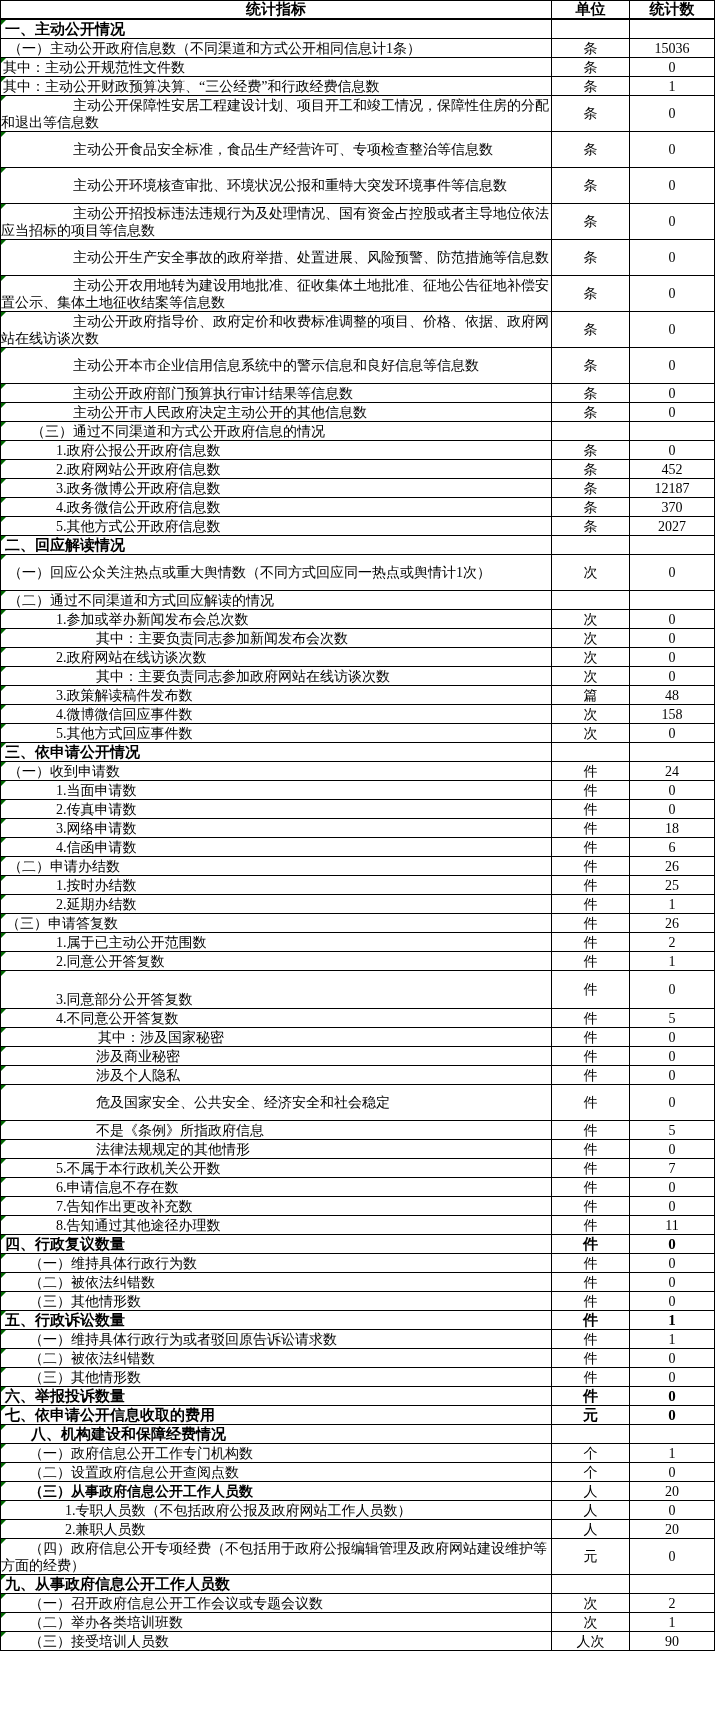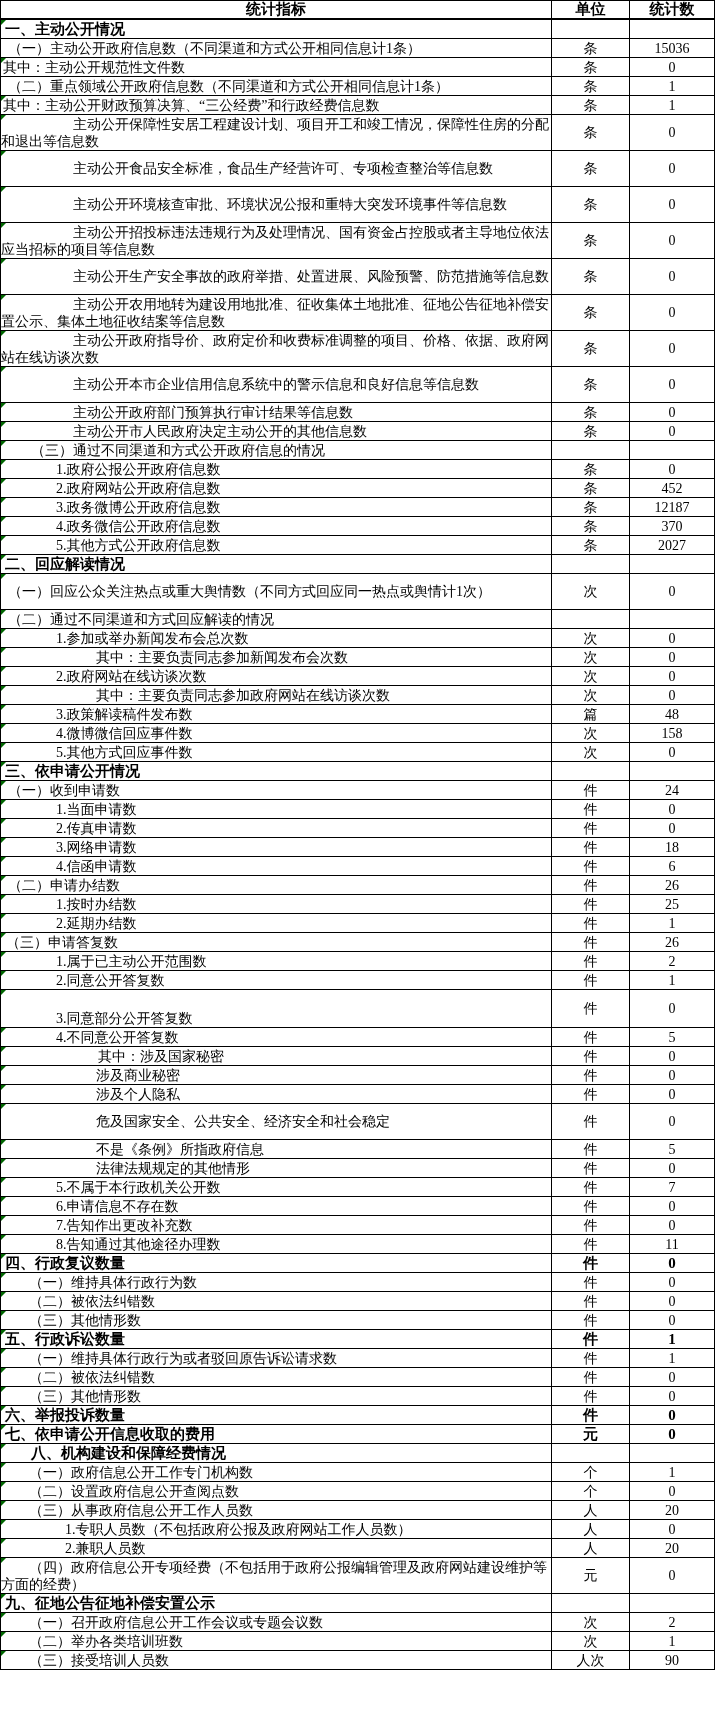--- a/index.html
+++ b/index.html
@@ -98,27 +98,20 @@
         <tr class="l1">
           <td class="ind">
             <span class="flag"></span>
             <span class="txt" style="text-indent: 2px;">其中：主动公开规范性文件数</span>
           </td>
           <td class="unit">条</td>
           <td class="val">0</td>
         </tr>
         <tr class="l1">
           <td class="ind">
-            <span class="txt" style="text-indent: 7px;">（二）重点领域公开政府信息数（不同渠道和方式公开相同信息计1条）</span>
-          </td>
-          <td class="unit">条</td>
-          <td class="val">1</td>
-        </tr>
-        <tr class="l1">
-          <td class="ind">
             <span class="flag"></span>
             <span class="txt" style="text-indent: 2px;">其中：主动公开财政预算决算、“三公经费”和行政经费信息数</span>
           </td>
           <td class="unit">条</td>
           <td class="val">1</td>
         </tr>
         <tr class="l2">
           <td class="ind">
             <span class="flag"></span>
             <span class="txt" style="text-indent: 72px;">主动公开保障性安居工程建设计划、项目开工和竣工情况，保障性住房的分配和退出等信息数</span>
@@ -618,21 +611,21 @@
           <td class="ind">
             <span class="flag"></span>
             <span class="txt" style="text-indent: 28px;">（二）设置政府信息公开查阅点数</span>
           </td>
           <td class="unit">个</td>
           <td class="val">0</td>
         </tr>
         <tr class="l1">
           <td class="ind">
             <span class="flag"></span>
-            <span class="txt" style="text-indent: 28px;">（三）从事政府信息公开工作人员数</span>
+            <span class="txt" style="text-indent: 28px; font-weight: bold;">（三）从事政府信息公开工作人员数</span>
           </td>
           <td class="unit">人</td>
           <td class="val">20</td>
         </tr>
         <tr class="l1">
           <td class="ind">
             <span class="flag"></span>
             <span class="txt" style="text-indent: 64px;">1.专职人员数（不包括政府公报及政府网站工作人员数）</span>
           </td>
           <td class="unit">人</td>
@@ -650,21 +643,21 @@
           <td class="ind">
             <span class="flag"></span>
             <span class="txt" style="text-indent: 28px;">（四）政府信息公开专项经费（不包括用于政府公报编辑管理及政府网站建设维护等方面的经费）</span>
           </td>
           <td class="unit">元</td>
           <td class="val">0</td>
         </tr>
         <tr class="bold l1">
           <td class="ind">
             <span class="flag"></span>
-            <span class="txt" style="text-indent: 4px;">九、征地公告征地补偿安置公示</span>
+            <span class="txt" style="text-indent: 4px;">九、从事政府信息公开工作人员数</span>
           </td>
           <td class="unit"></td>
           <td class="val"></td>
         </tr>
         <tr class="l1">
           <td class="ind">
             <span class="flag"></span>
             <span class="txt" style="text-indent: 28px;">（一）召开政府信息公开工作会议或专题会议数</span>
           </td>
           <td class="unit">次</td>

